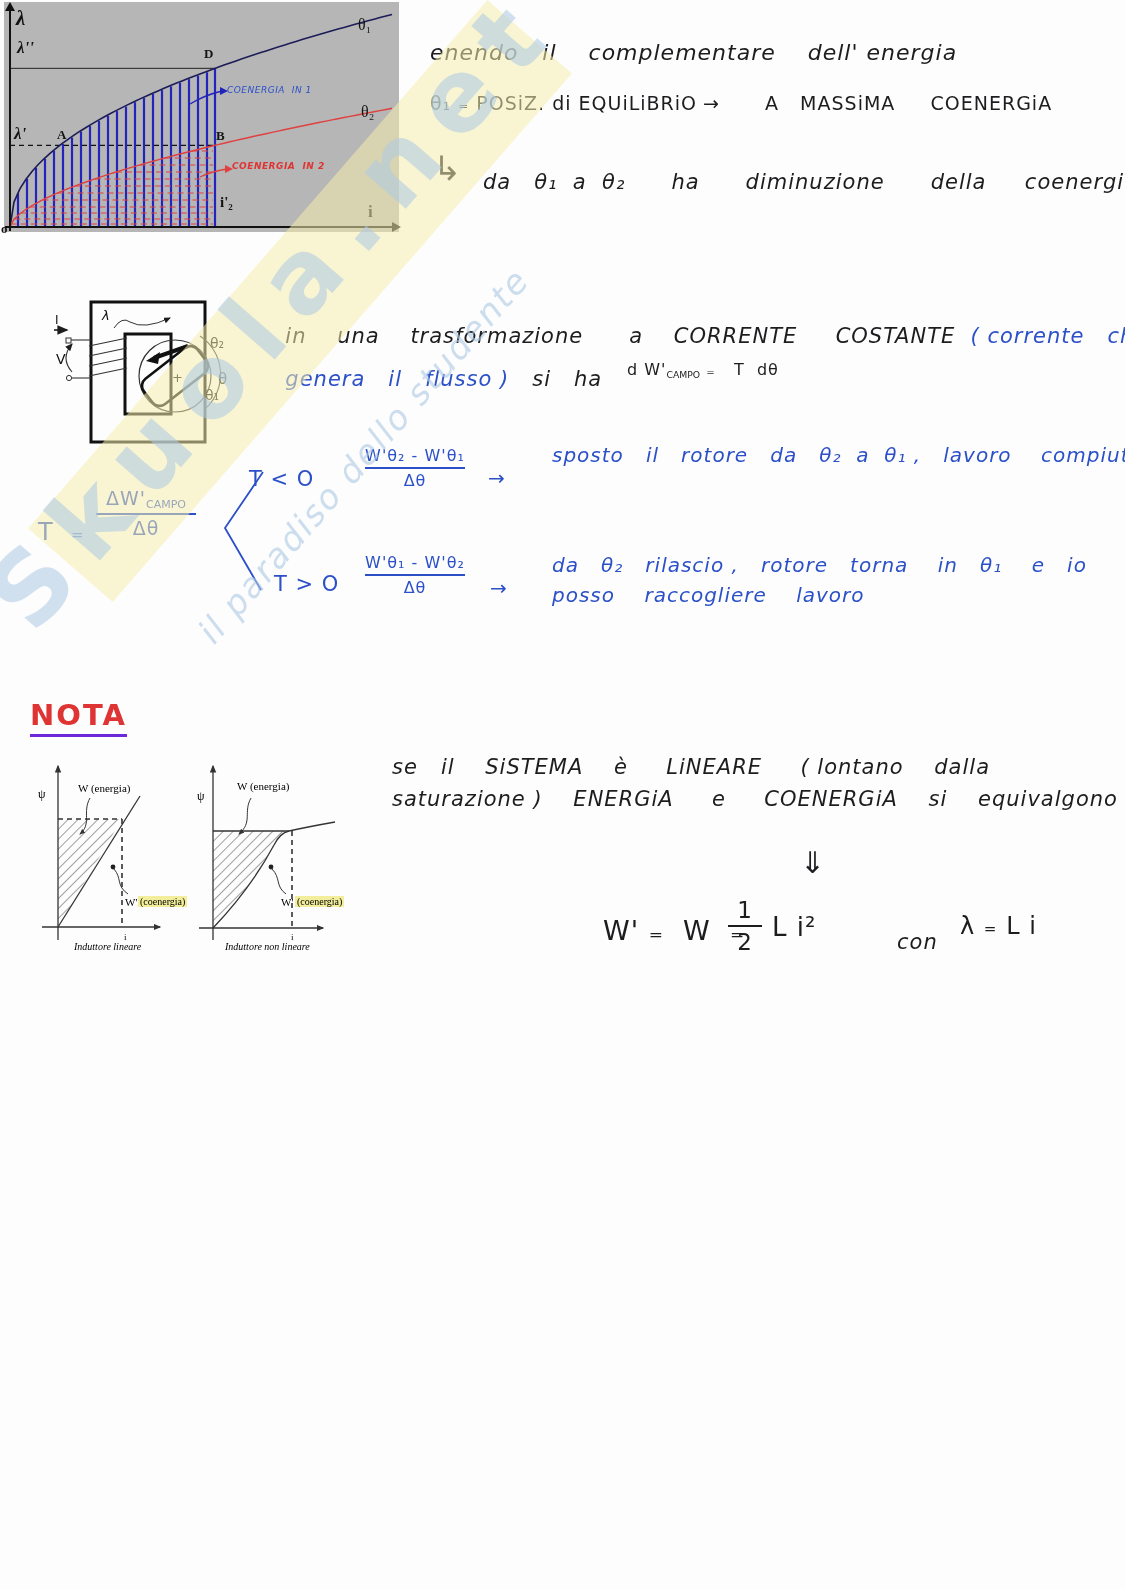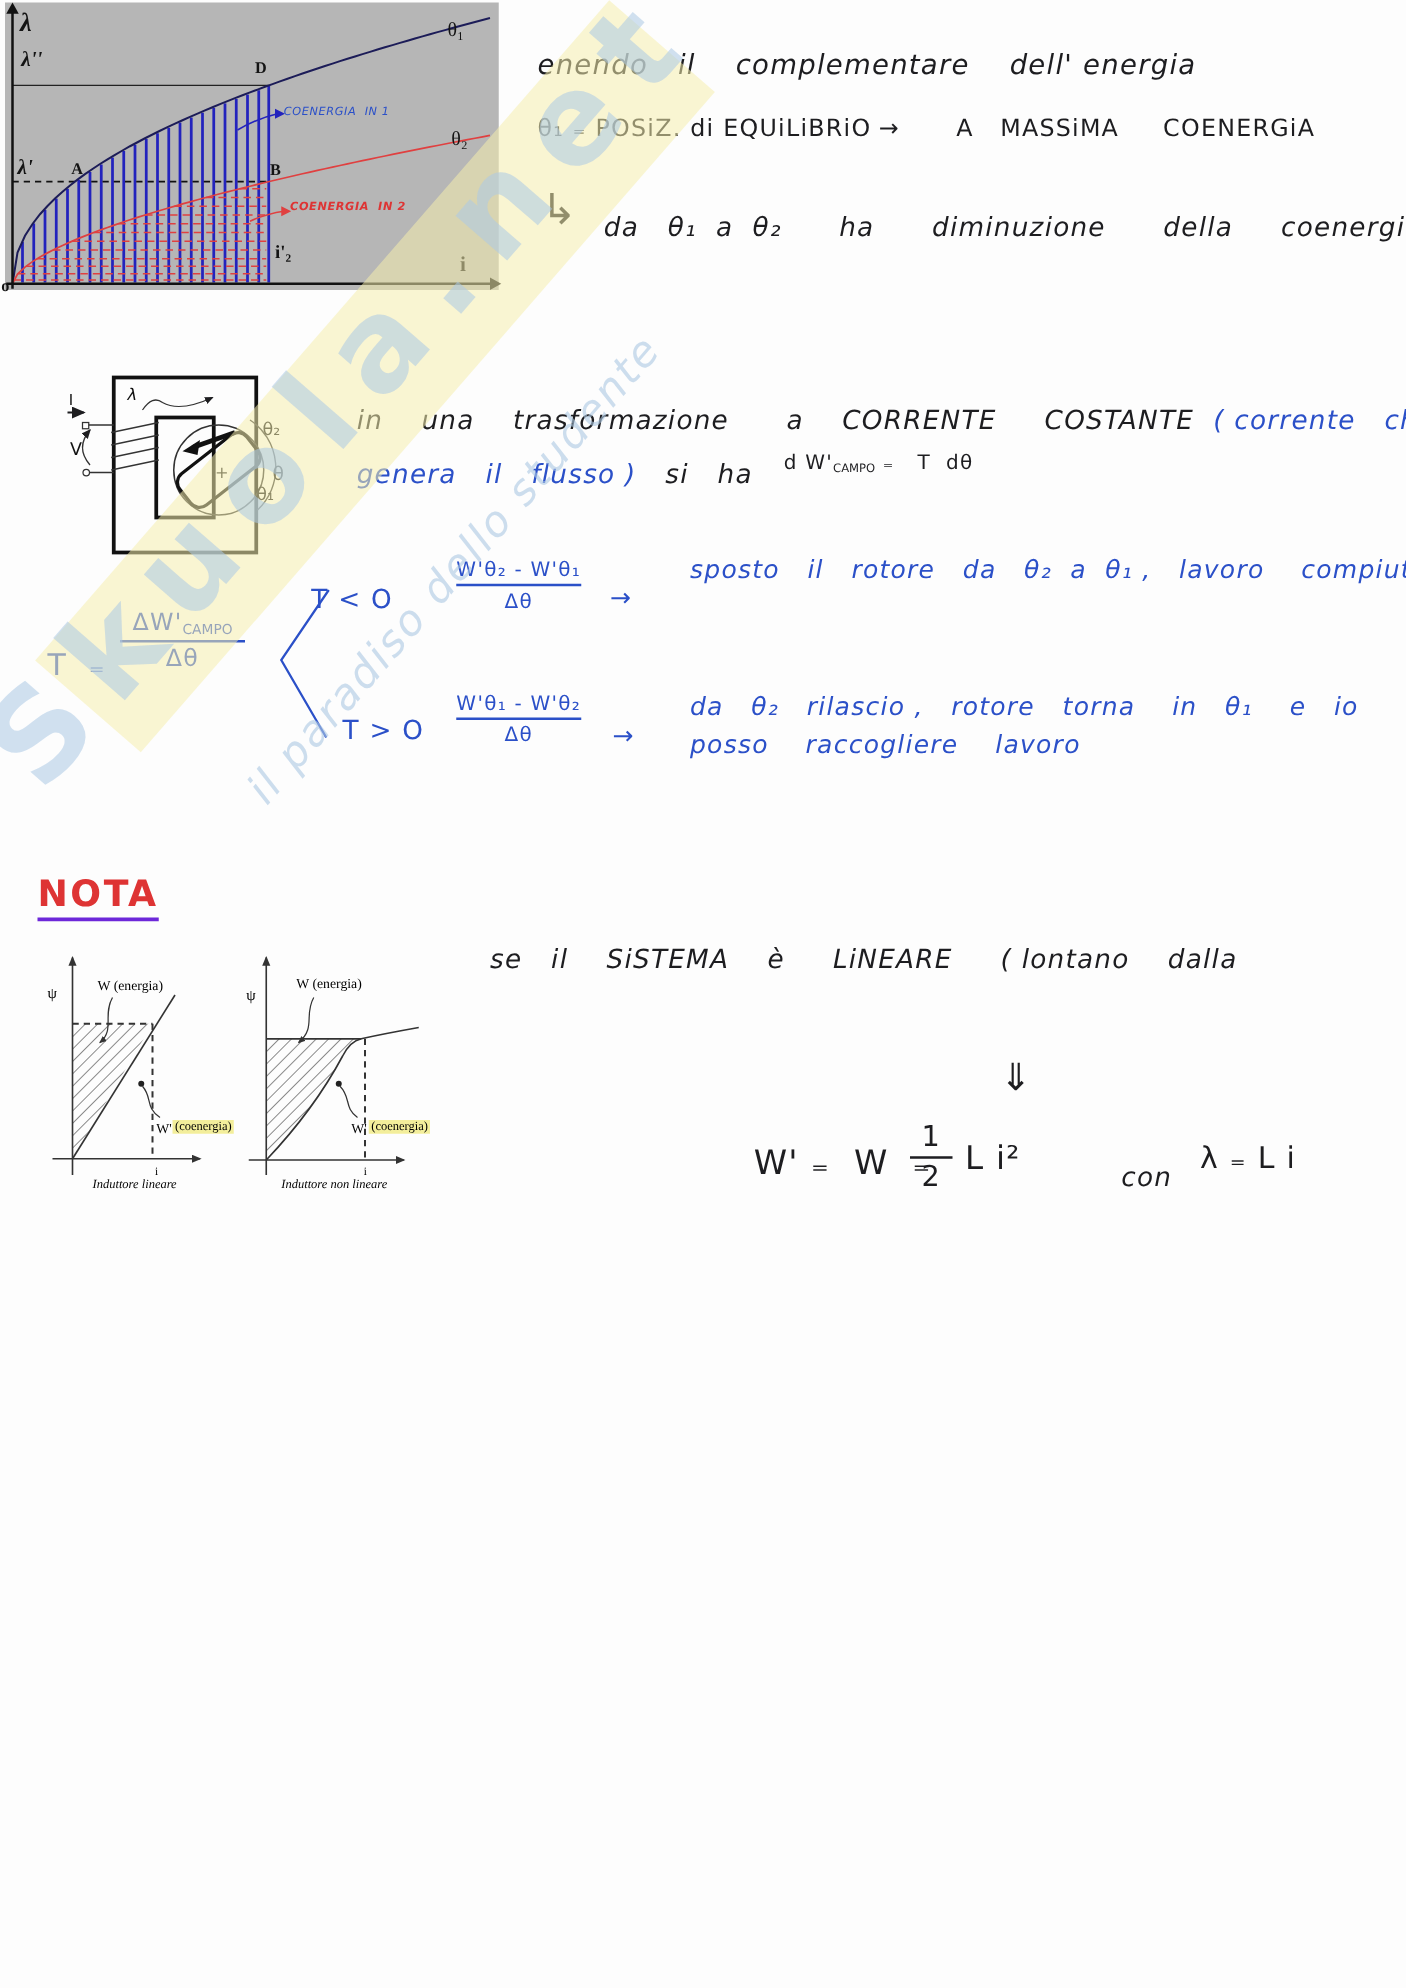--- a/index.html
+++ b/index.html
@@ -171,20 +171,21 @@
     <div>W'θ₁ - W'θ₂</div>
     <div class="bar">Δθ</div>
   </div>
   <span class="abs hw blue" style="left:490px;top:576px;font-size:20px;">→</span>
   <span class="abs hw cur blue" style="left:552px;top:553px;font-size:20px;">da   θ₂   rilascio ,   rotore   torna    in   θ₁    e   io</span>
   <span class="abs hw cur blue" style="left:552px;top:583px;font-size:20px;">posso    raccogliere    lavoro</span>
 
   <span class="abs hw red" style="left:30px;top:698px;font-size:29px;font-weight:bold;border-bottom:3px solid #6d28d9;padding-bottom:2px;letter-spacing:2px;">NOTA</span>
 
   <span class="abs hw cur" style="left:392px;top:755px;font-size:21px;">se   il    SiSTEMA    è     LiNEARE     ( lontano    dalla</span>
+  <span class="abs hw cur" style="left:392px;top:787px;font-size:21px;">saturazione )    ENERGiA     e     COENERGiA    si    equivalgono</span>
   <span class="abs hw" style="left:800px;top:845px;font-size:30px;">⇓</span>
   <span class="abs hw" style="left:603px;top:915px;font-size:27px;">W' ₌  W  ₌</span>
   <div class="frac hw" style="left:728px;top:897px;width:34px;font-size:23px;color:#1d1d20;">
     <div>1</div>
     <div class="bar">2</div>
   </div>
   <span class="abs hw" style="left:772px;top:912px;font-size:26px;">L i²</span>
   <span class="abs hw cur" style="left:897px;top:930px;font-size:21px;">con</span>
   <span class="abs hw" style="left:960px;top:912px;font-size:24px;">λ ₌ L i</span>
 

